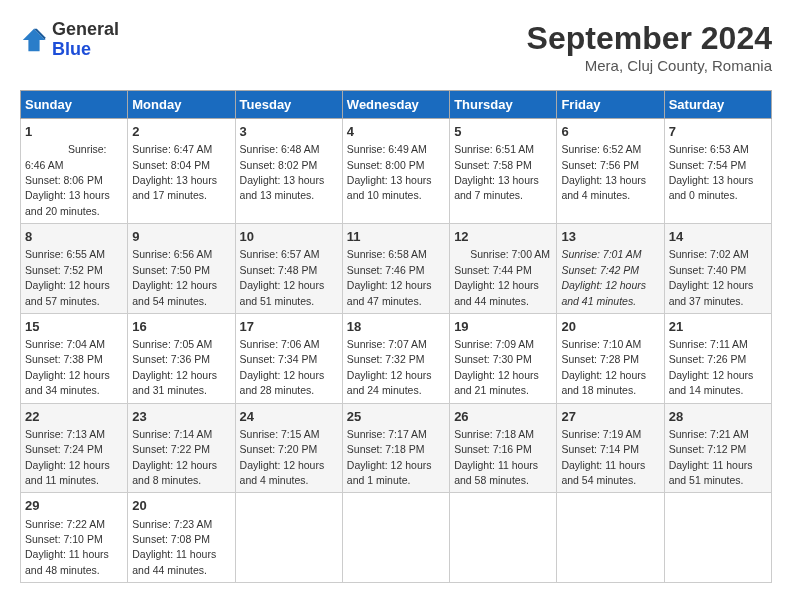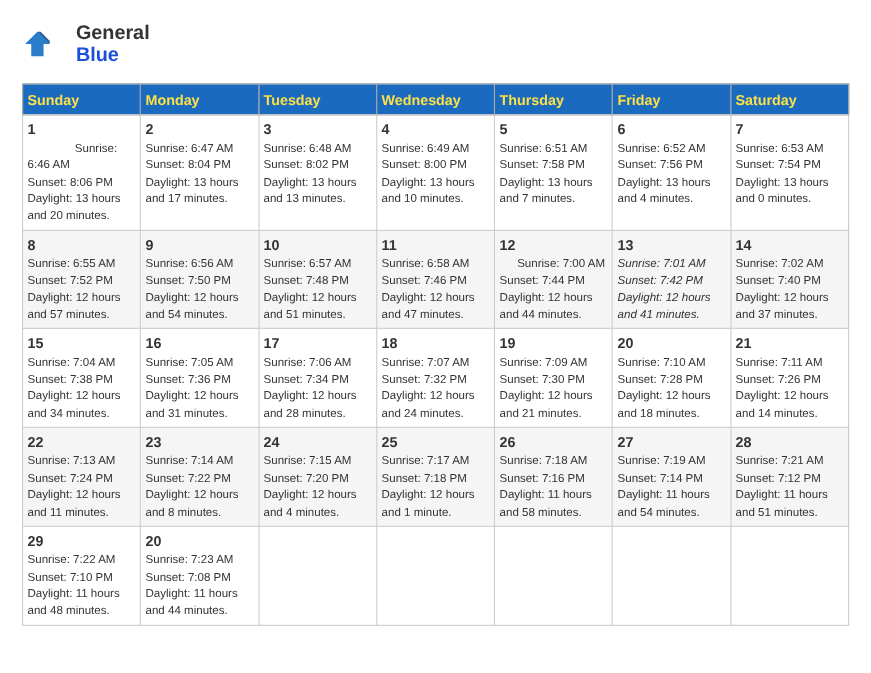--- a/index.html
+++ b/index.html
@@ -12,21 +12,20 @@
     }
     .header {
       display: flex;
       justify-content: space-between;
       align-items: flex-start;
       margin-bottom: 16px;
     }
     .logo {
       display: flex;
       align-items: center;
-      gap: 17px;
     }
     .logo-text {
       display: flex;
       flex-direction: column;
       font-size: 18px;
       font-weight: bold;
       line-height: 1.1;
     }
     .logo-text span:first-child { color: #333; }
     .logo-text span:last-child { color: #1d4ed8; }
@@ -48,21 +47,21 @@
       font-weight: normal;
       color: #555;
     }
     table {
       width: 100%;
       border-collapse: collapse;
       font-size: 11px;
     }
     thead tr th {
       background-color: #1a6bbf;
-      color: #fde047;
+      color: #ffffff;
       padding: 6px 4px;
       text-align: left;
       font-size: 13px;
       font-weight: bold;
       border: 1px solid #aaa;
     }
     tbody tr td {
       border: 1px solid #ccc;
       padding: 4px 4px;
       vertical-align: top;
@@ -98,20 +97,24 @@
   <div class="logo">
     <svg class="logo-icon" viewBox="0 0 40 40">
       <rect x="0" y="0" width="40" height="40" fill="white"></rect>
       <polygon points="20,4 36,20 28,20 28,36 12,36 12,20 4,20" fill="#2a7dc9"></polygon>
       <polygon points="24,4 36,16 36,20 20,4" fill="#1a5a9a"></polygon>
     </svg>
     <div class="logo-text">
       <span>General</span>
       <span>Blue</span>
     </div>
+  </div>
+  <div class="title-block">
+    <h1>September 2024</h1>
+    <h2>Mera, Cluj County, Romania</h2>
   </div>
 </div>
 
 <table>
   <thead>
     <tr>
     <th>Sunday</th>
         <th>Monday</th>
         <th>Tuesday</th>
         <th>Wednesday</th>

